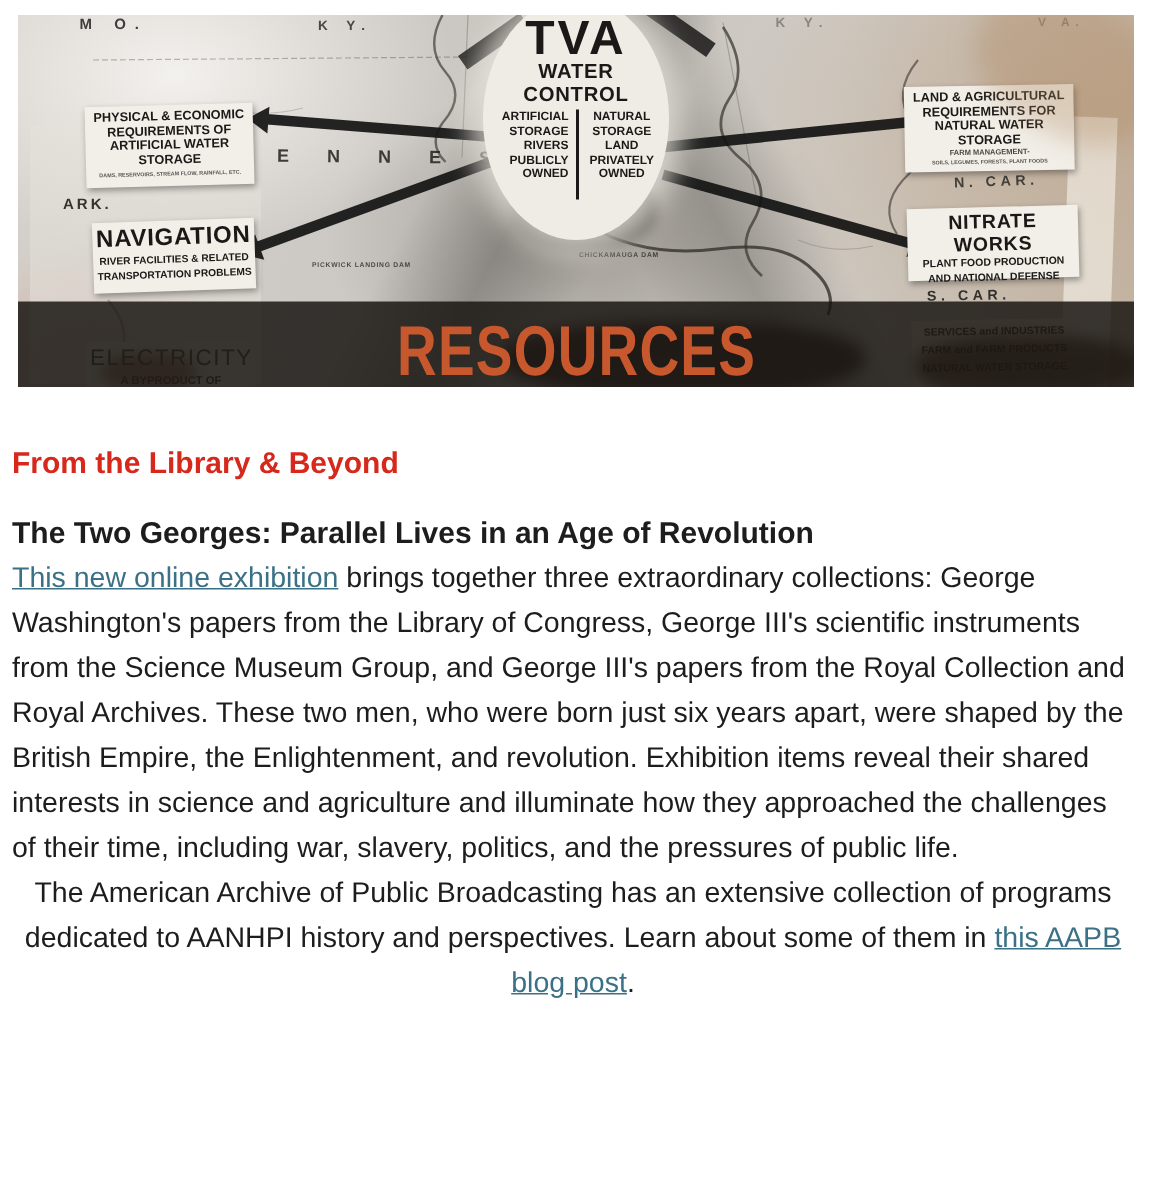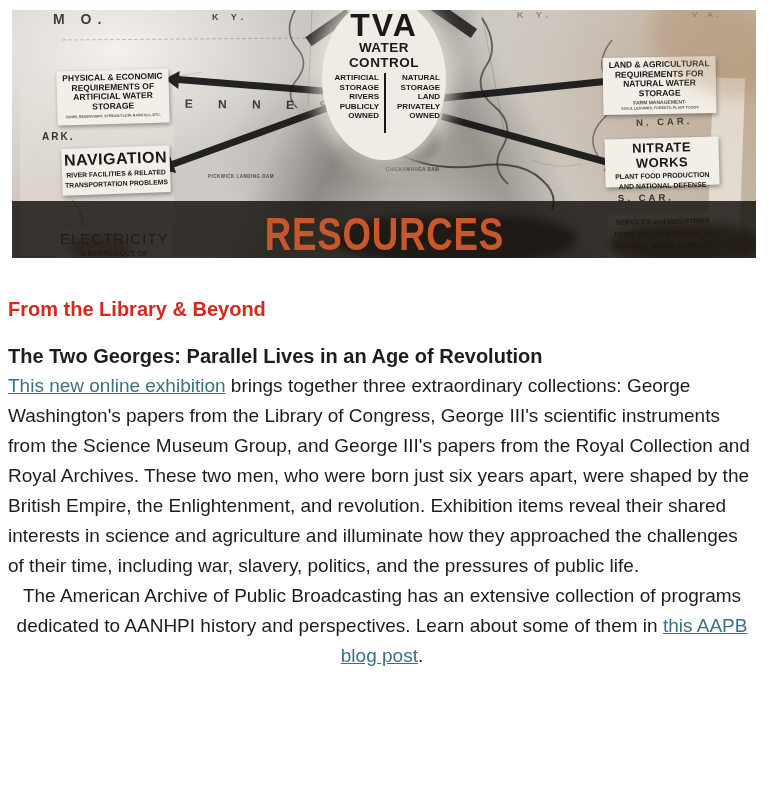--- a/index.html
+++ b/index.html
@@ -38,21 +38,21 @@
   .b-cbot   { left:322px; top:204px; width:242px; height:50px; background:rgba(46,27,18,.8); filter:blur(5px); }
   .b-rbot   { left:598px; top:214px; width:152px; height:40px; background:rgba(58,33,20,.7); filter:blur(5px); }
   .b-lbot   { left:56px;  top:226px; width:62px;  height:24px; background:rgba(112,64,44,.55); }
   .b-sepia  { left:636px; top:-12px; width:132px; height:92px; background:rgba(170,130,90,.32); filter:blur(9px); transform:rotate(28deg); }
 
   .panel { position:absolute; }
   .p-left  { left:8px;   top:74px; width:154px; height:172px; background:rgba(228,225,218,.5); }
   .p-right { left:698px; top:68px; width:32px;  height:180px; background:rgba(238,233,223,.72); transform:rotate(2deg); }
 
   .maplabel { position:absolute; color:#23211f; font-weight:bold; white-space:nowrap; }
-  .l-mo   { left:41px;  top:1px;   font-size:14px; letter-spacing:6px; opacity:.85; }
+  .l-mo   { left:41px;  top:1px;   font-size:10px; letter-spacing:6px; opacity:.85; }
   .l-ky1  { left:200px; top:2px;   font-size:9px;  letter-spacing:5px; opacity:.8; }
   .l-ky2  { left:505px; top:0;     font-size:9px;  letter-spacing:5px; opacity:.4; }
   .l-va   { left:680px; top:0;     font-size:8px;  letter-spacing:4px; opacity:.35; }
   .l-ark  { left:30px;  top:121px; font-size:10px; letter-spacing:2px; opacity:.9; }
   .l-tenn { left:140px; top:88px;  font-size:12px; letter-spacing:11px; opacity:.85; transform:rotate(.6deg); }
   .l-ncar { left:624px; top:106px; font-size:9.5px; letter-spacing:3px; opacity:.8; transform:rotate(-2deg); }
   .l-scar { left:606px; top:182px; font-size:9.5px; letter-spacing:3px; opacity:.9; transform:rotate(-1deg); }
   .l-dam  { font-size:4.5px; font-weight:bold; letter-spacing:.5px; opacity:.75; }
   .l-dam1 { left:196px; top:164px; }
   .l-dam2 { left:374px; top:157px; }
@@ -75,21 +75,21 @@
     position:absolute; left:310px; top:-12px; width:124px; height:162px;
     background:#efece6; border-radius:50%;
     box-shadow: 0 0 18px 9px rgba(232,229,222,.75);
     text-align:center; color:#1b1918;
   }
   .hub-title { margin-top:14px; font-size:32px; line-height:26px; font-weight:bold; letter-spacing:2px; }
   .hub-sub   { font-size:13.5px; font-weight:bold; letter-spacing:.5px; margin-top:2px; }
   .hub-cols  { position:relative; margin-top:3px; display:flex; justify-content:center; }
   .hub-col   { width:56px; font-size:8px; font-weight:bold; line-height:9.6px; }
   .hub-col.lft { text-align:right; padding-right:5px; }
-  .hub-col.rgt { text-align:right;  padding-left:5px; }
+  .hub-col.rgt { text-align:center;  padding-left:5px; }
   .hub-div   { position:absolute; left:50%; top:0; width:1.5px; height:60px; background:#1b1918; }
 
   
   .sign {
     position:absolute; background:#f2efe8; color:#1b1918; text-align:center;
     box-shadow: 1px 2px 4px rgba(20,20,20,.4); padding:3px 2px; line-height:1.12;
   }
   .sign .big  { font-weight:bold; }
   .sign .tiny { font-weight:bold; opacity:.75; }
   .s-phys { left:45px;  top:60px;  width:112px; height:54px; transform:rotate(-1.5deg); }

